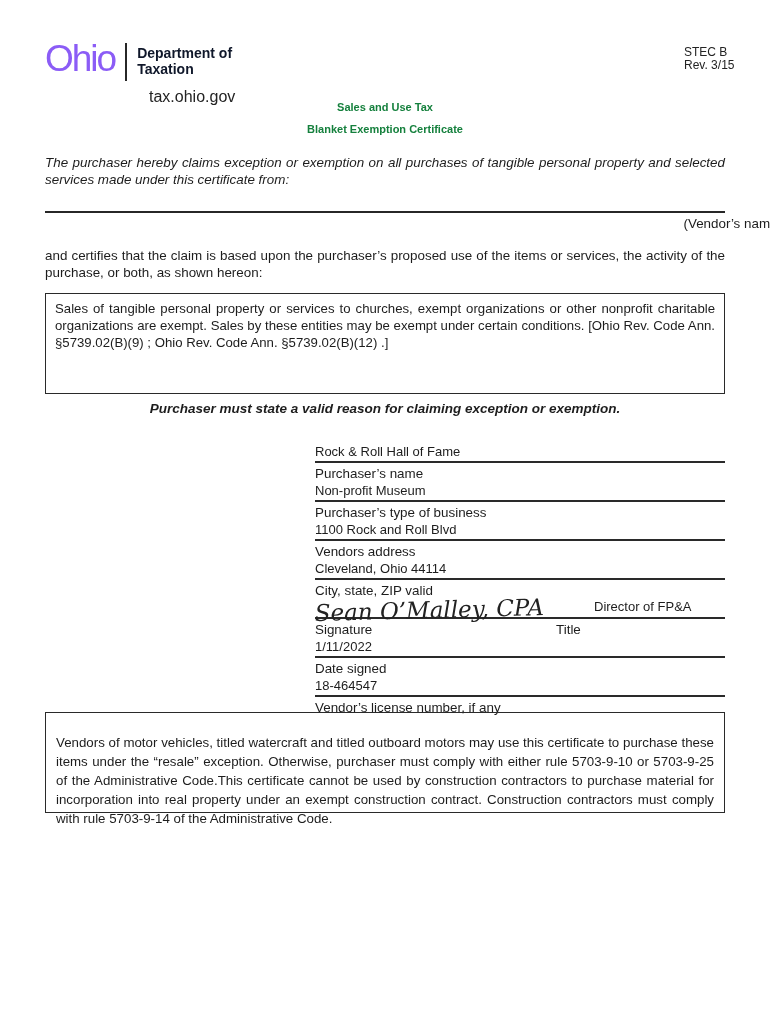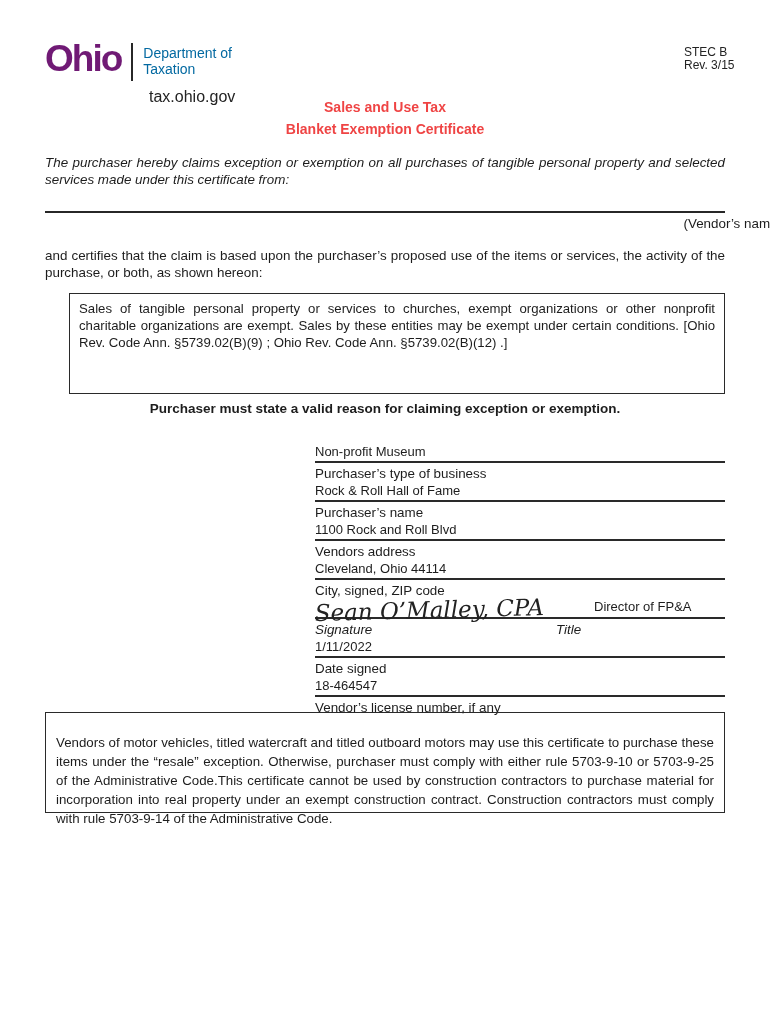--- a/index.html
+++ b/index.html
@@ -4,55 +4,55 @@
 <style>
   html,body { margin:0; padding:0; background:#ffffff; }
   .page {
     position:relative; width:770px; height:1024px; margin:0 auto;
     background:#ffffff; color:#1d1d1d;
     font-family:"Liberation Sans", sans-serif; overflow:hidden;
   }
   
   .logo-block { position:absolute; left:45px; top:40px; }
   .logo-row { display:flex; align-items:flex-start; }
-  .logo-text { font-size:37px; font-weight:700; letter-spacing:-2px; line-height:38px; color:#701a75; }
+  .logo-text { font-size:37px; font-weight:400; letter-spacing:-2px; line-height:38px; color:#8b5cf6; }
   .logo-divider { width:2px; background:#272727; height:38px; margin:3px 10px 0 10px; }
-  .dept { font-size:14px; font-weight:400; line-height:16px; padding-top:5px; color:#0369a1; }
+  .dept { font-size:14px; font-weight:700; line-height:16px; padding-top:5px; color:#0f172a; }
   .website { font-size:16px; margin-left:76px; margin-top:7px; color:#232323;padding-left:28px; }
   .stec { position:absolute; left:684px; top:46px; font-size:12px; line-height:12.5px; color:#232323; }
   
   .titles { position:absolute; top:97px; left:0; width:100%; text-align:center;
-            font-weight:700; font-size:14px; line-height:21.5px; color:#ef4444; }
+            font-weight:700; font-size:11px; line-height:21.5px; color:#15803d; }
   
   .para { position:absolute; left:45px; right:45px; font-size:13.4px; line-height:16.8px; text-align:justify; }
   .p1 { top:155px;font-style:italic; }
   .p2 { top:248px; }
   .vendor-line { position:absolute; left:45px; right:45px; top:211px; border-top:2px solid #272727; }
   .vendor-label { position:absolute; top:216px; left:12px; width:100%; text-align:right; font-size:13.4px; }
   
   .reason-box { position:absolute; left:45px; right:45px; top:293px; height:101px;
                 border:1.5px solid #2a2a2a; padding:6px 9px; box-sizing:border-box;
-                font-size:13.2px; line-height:17.2px; text-align:justify;margin-left:24px; }
+                font-size:13.2px; line-height:17.2px; text-align:justify; }
   .instruction { position:absolute; top:401px; left:0; width:100%; text-align:center;
-                 font-weight:700; font-size:13.5px; }
+                 font-weight:700; font-style:italic; font-size:13.5px; }
   .footer-box { position:absolute; left:45px; right:45px; top:712px; height:101px;
                 border:1.5px solid #2a2a2a; padding:20px 10px; box-sizing:border-box;
                 font-size:13.3px; line-height:19px; text-align:justify; }
   
   .fields { position:absolute; left:315px; width:410px; top:444px; }
   .fvalue { font-size:13px; height:17px; line-height:16px; border-bottom:2px solid #2a2a2a; white-space:nowrap; }
   .flabel { font-size:13.4px; height:20px; line-height:18px; padding-top:2px; box-sizing:border-box; }
   .sig-line { position:relative; }
   .signature-script {
     position:absolute; left:0; bottom:-4px; white-space:nowrap;
     font-family:"DejaVu Serif", serif; font-style:italic; font-size:23px;
     transform:rotate(-1.5deg); transform-origin:left bottom; color:#222;
   }
   .title-value { position:absolute; left:279px; bottom:2px; font-size:13px; }
-  .sig-labels { position:relative;font-style:italic; }
+  .sig-labels { position:relative; }
   .title-label { position:absolute; left:241px; top:2px; }
 </style>
 </head>
 <body>
 
 <div class="page">
 
   <div class="logo-block">
     <div class="logo-row">
       <span class="logo-text">Ohio</span>
@@ -82,37 +82,37 @@
 
   <div class="para p2">and certifies that the claim is based upon the purchaser’s proposed use of the items or services, the activity of the purchase, or both, as shown hereon:</div>
 
   <div class="reason-box">Sales of tangible personal property or services to churches, exempt organizations or other nonprofit charitable organizations are exempt. Sales by these entities may be exempt under certain conditions. [Ohio Rev. Code Ann.  §5739.02(B)(9) ; Ohio Rev. Code Ann.  §5739.02(B)(12) .]</div>
 
   <div class="instruction">Purchaser must state a valid reason for claiming exception or exemption.</div>
 
   <div class="fields">
 
     <div>
-      <div class="fvalue">Non-profit Museum</div>
-      <div class="flabel">Purchaser’s type of business</div>
+      <div class="fvalue">Rock &amp; Roll Hall of Fame</div>
+      <div class="flabel">Purchaser’s name</div>
     </div>
 
     <div>
-      <div class="fvalue">Rock &amp; Roll Hall of Fame</div>
-      <div class="flabel">Purchaser’s name</div>
+      <div class="fvalue">Non-profit Museum</div>
+      <div class="flabel">Purchaser’s type of business</div>
     </div>
 
     <div>
       <div class="fvalue">1100 Rock and Roll Blvd</div>
       <div class="flabel">Vendors address</div>
     </div>
 
     <div>
       <div class="fvalue">Cleveland, Ohio 44114</div>
-      <div class="flabel">City, signed, ZIP code</div>
+      <div class="flabel">City, state, ZIP valid</div>
     </div>
 
     <div>
       <div class="fvalue sig-line">
         <span class="signature-script">Sean O’Malley, CPA</span>
         <span class="title-value">Director of FP&amp;A</span>
       </div>
       <div class="flabel sig-labels">
         <span>Signature</span>
         <span class="title-label">Title</span>

